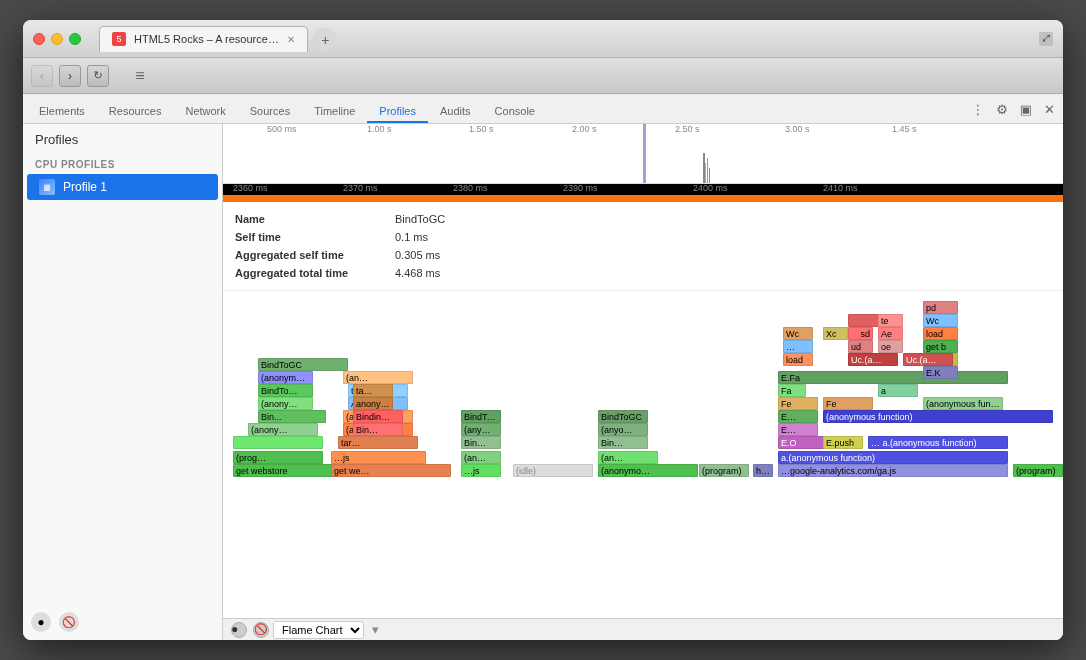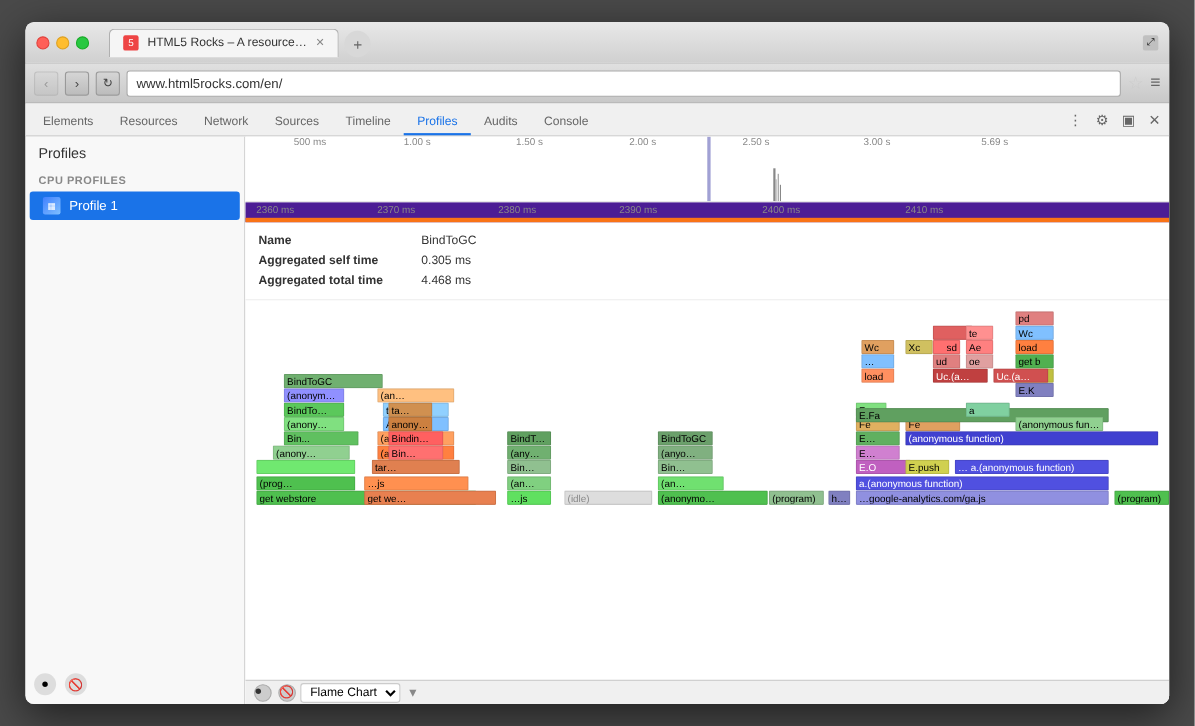--- a/index.html
+++ b/index.html
@@ -204,27 +204,27 @@
     }
     
     .info-panel {
       background: white;
       padding: 8px 12px;
       border-bottom: 1px solid #eee;
       display: flex;
       gap: 20px;
     }
     .info-table { font-size: 11px; }
-    .info-row { display: flex; gap: 8px; line-height: 18px; }
+    .info-row { display: flex; gap: 20px; line-height: 18px; }
     .info-label { font-weight: 600; color: #333; min-width: 140px; }
     .info-value { color: #333; }
     .flame-ruler {
       height: 18px;
-      background: #4c1d95;
-      border-bottom: 4px solid #f97316;
+      background: #000000;
+      border-bottom: 7px solid #f97316;
       position: relative;
       display: flex;
     }
     .flame-ruler-mark {
       position: absolute;
       font-size: 9px;
       color: #888;
       bottom: 2px;
     }
     .flame-chart {
@@ -288,23 +288,20 @@
       </div>
       <div class="new-tab-btn">+</div>
     </div>
     <div class="resize-btn">⤢</div>
   </div>
 
   <div class="nav-bar">
     <div class="nav-btn disabled">‹</div>
     <div class="nav-btn">›</div>
     <div class="nav-btn refresh-btn">↻</div>
-    <div class="address-bar">
-      <span>www.html5rocks.com/en/</span>
-    </div>
     <div class="bookmark-btn">☆</div>
     <div class="menu-btn">≡</div>
   </div>
 
   <div class="devtools-tabs">
     <div class="dt-tab">Elements</div>
     <div class="dt-tab">Resources</div>
     <div class="dt-tab">Network</div>
     <div class="dt-tab">Sources</div>
     <div class="dt-tab">Timeline</div>
@@ -337,21 +334,21 @@
     <div class="main-panel">
 
       <div class="timeline-overview">
 
         <span class="ruler-mark" style="left:20px">500 ms</span>
         <span class="ruler-mark" style="left:120px">1.00 s</span>
         <span class="ruler-mark" style="left:222px">1.50 s</span>
         <span class="ruler-mark" style="left:325px">2.00 s</span>
         <span class="ruler-mark" style="left:428px">2.50 s</span>
         <span class="ruler-mark" style="left:538px">3.00 s</span>
-        <span class="ruler-mark" style="left:645px">5.69 s</span>
+        <span class="ruler-mark" style="left:645px">1.45 s</span>
 
         <div style="position:absolute;bottom:0;left:480px;width:2px;background:#888;height:30px"></div>
         <div style="position:absolute;bottom:0;left:482px;width:1px;background:#aaa;height:20px"></div>
         <div style="position:absolute;bottom:0;left:484px;width:1px;background:#999;height:25px"></div>
         <div style="position:absolute;bottom:0;left:486px;width:1px;background:#888;height:15px"></div>
 
         <div style="position:absolute;top:0;left:420px;width:3px;background:#4444aa;height:100%;opacity:0.5"></div>
       </div>
 
       <div class="flame-ruler">
@@ -361,20 +358,24 @@
         <span class="flame-ruler-mark" style="left:340px">2390 ms</span>
         <span class="flame-ruler-mark" style="left:470px">2400 ms</span>
         <span class="flame-ruler-mark" style="left:600px">2410 ms</span>
       </div>
 
       <div class="info-panel">
         <div class="info-table">
           <div class="info-row">
             <span class="info-label">Name</span>
             <span class="info-value">BindToGC</span>
+          </div>
+          <div class="info-row">
+            <span class="info-label">Self time</span>
+            <span class="info-value">0.1 ms</span>
           </div>
           <div class="info-row">
             <span class="info-label">Aggregated self time</span>
             <span class="info-value">0.305 ms</span>
           </div>
           <div class="info-row">
             <span class="info-label">Aggregated total time</span>
             <span class="info-value">4.468 ms</span>
           </div>
         </div>
@@ -427,21 +428,21 @@
         <div class="flame-bar" style="left:555px;top:160px;width:230px;background:#5050e0;color:white;">a.(anonymous function)</div>
         <div class="flame-bar" style="left:555px;top:145px;width:50px;background:#c060c0;color:white;">E.O</div>
         <div class="flame-bar" style="left:555px;top:132px;width:40px;background:#d080d0;">E…</div>
         <div class="flame-bar" style="left:600px;top:145px;width:40px;background:#d0d050;">E.push</div>
         <div class="flame-bar" style="left:645px;top:145px;width:140px;background:#5050e0;color:white;">… a.(anonymous function)</div>
         <div class="flame-bar" style="left:555px;top:119px;width:40px;background:#60b060;">E…</div>
         <div class="flame-bar" style="left:555px;top:106px;width:40px;background:#e0b060;">Fe</div>
         <div class="flame-bar" style="left:600px;top:119px;width:230px;background:#4040d0;color:white;">(anonymous function)</div>
         <div class="flame-bar" style="left:600px;top:106px;width:50px;background:#e0a060;">Fe</div>
         <div class="flame-bar" style="left:555px;top:93px;width:28px;background:#80e080;">Fa</div>
-        <div class="flame-bar" style="left:555px;top:80px;width:230px;background:#60a060;margin-top:18px;">E.Fa</div>
+        <div class="flame-bar" style="left:555px;top:80px;width:230px;background:#60a060;">E.Fa</div>
         <div class="flame-bar" style="left:655px;top:93px;width:40px;background:#80d0a0;">a</div>
         <div class="flame-bar" style="left:700px;top:106px;width:80px;background:#90d090;">(anonymous function)</div>
 
         <div class="flame-bar" style="left:700px;top:10px;width:35px;background:#e08080;">pd</div>
         <div class="flame-bar" style="left:700px;top:23px;width:35px;background:#80c0ff;">Wc</div>
         <div class="flame-bar" style="left:700px;top:36px;width:35px;background:#ff8040;">load</div>
         <div class="flame-bar" style="left:700px;top:49px;width:35px;background:#50b050;">get b</div>
         <div class="flame-bar" style="left:700px;top:62px;width:35px;background:#c0c040;">ke</div>
         <div class="flame-bar" style="left:700px;top:75px;width:35px;background:#8080c0;">E.K</div>
 

